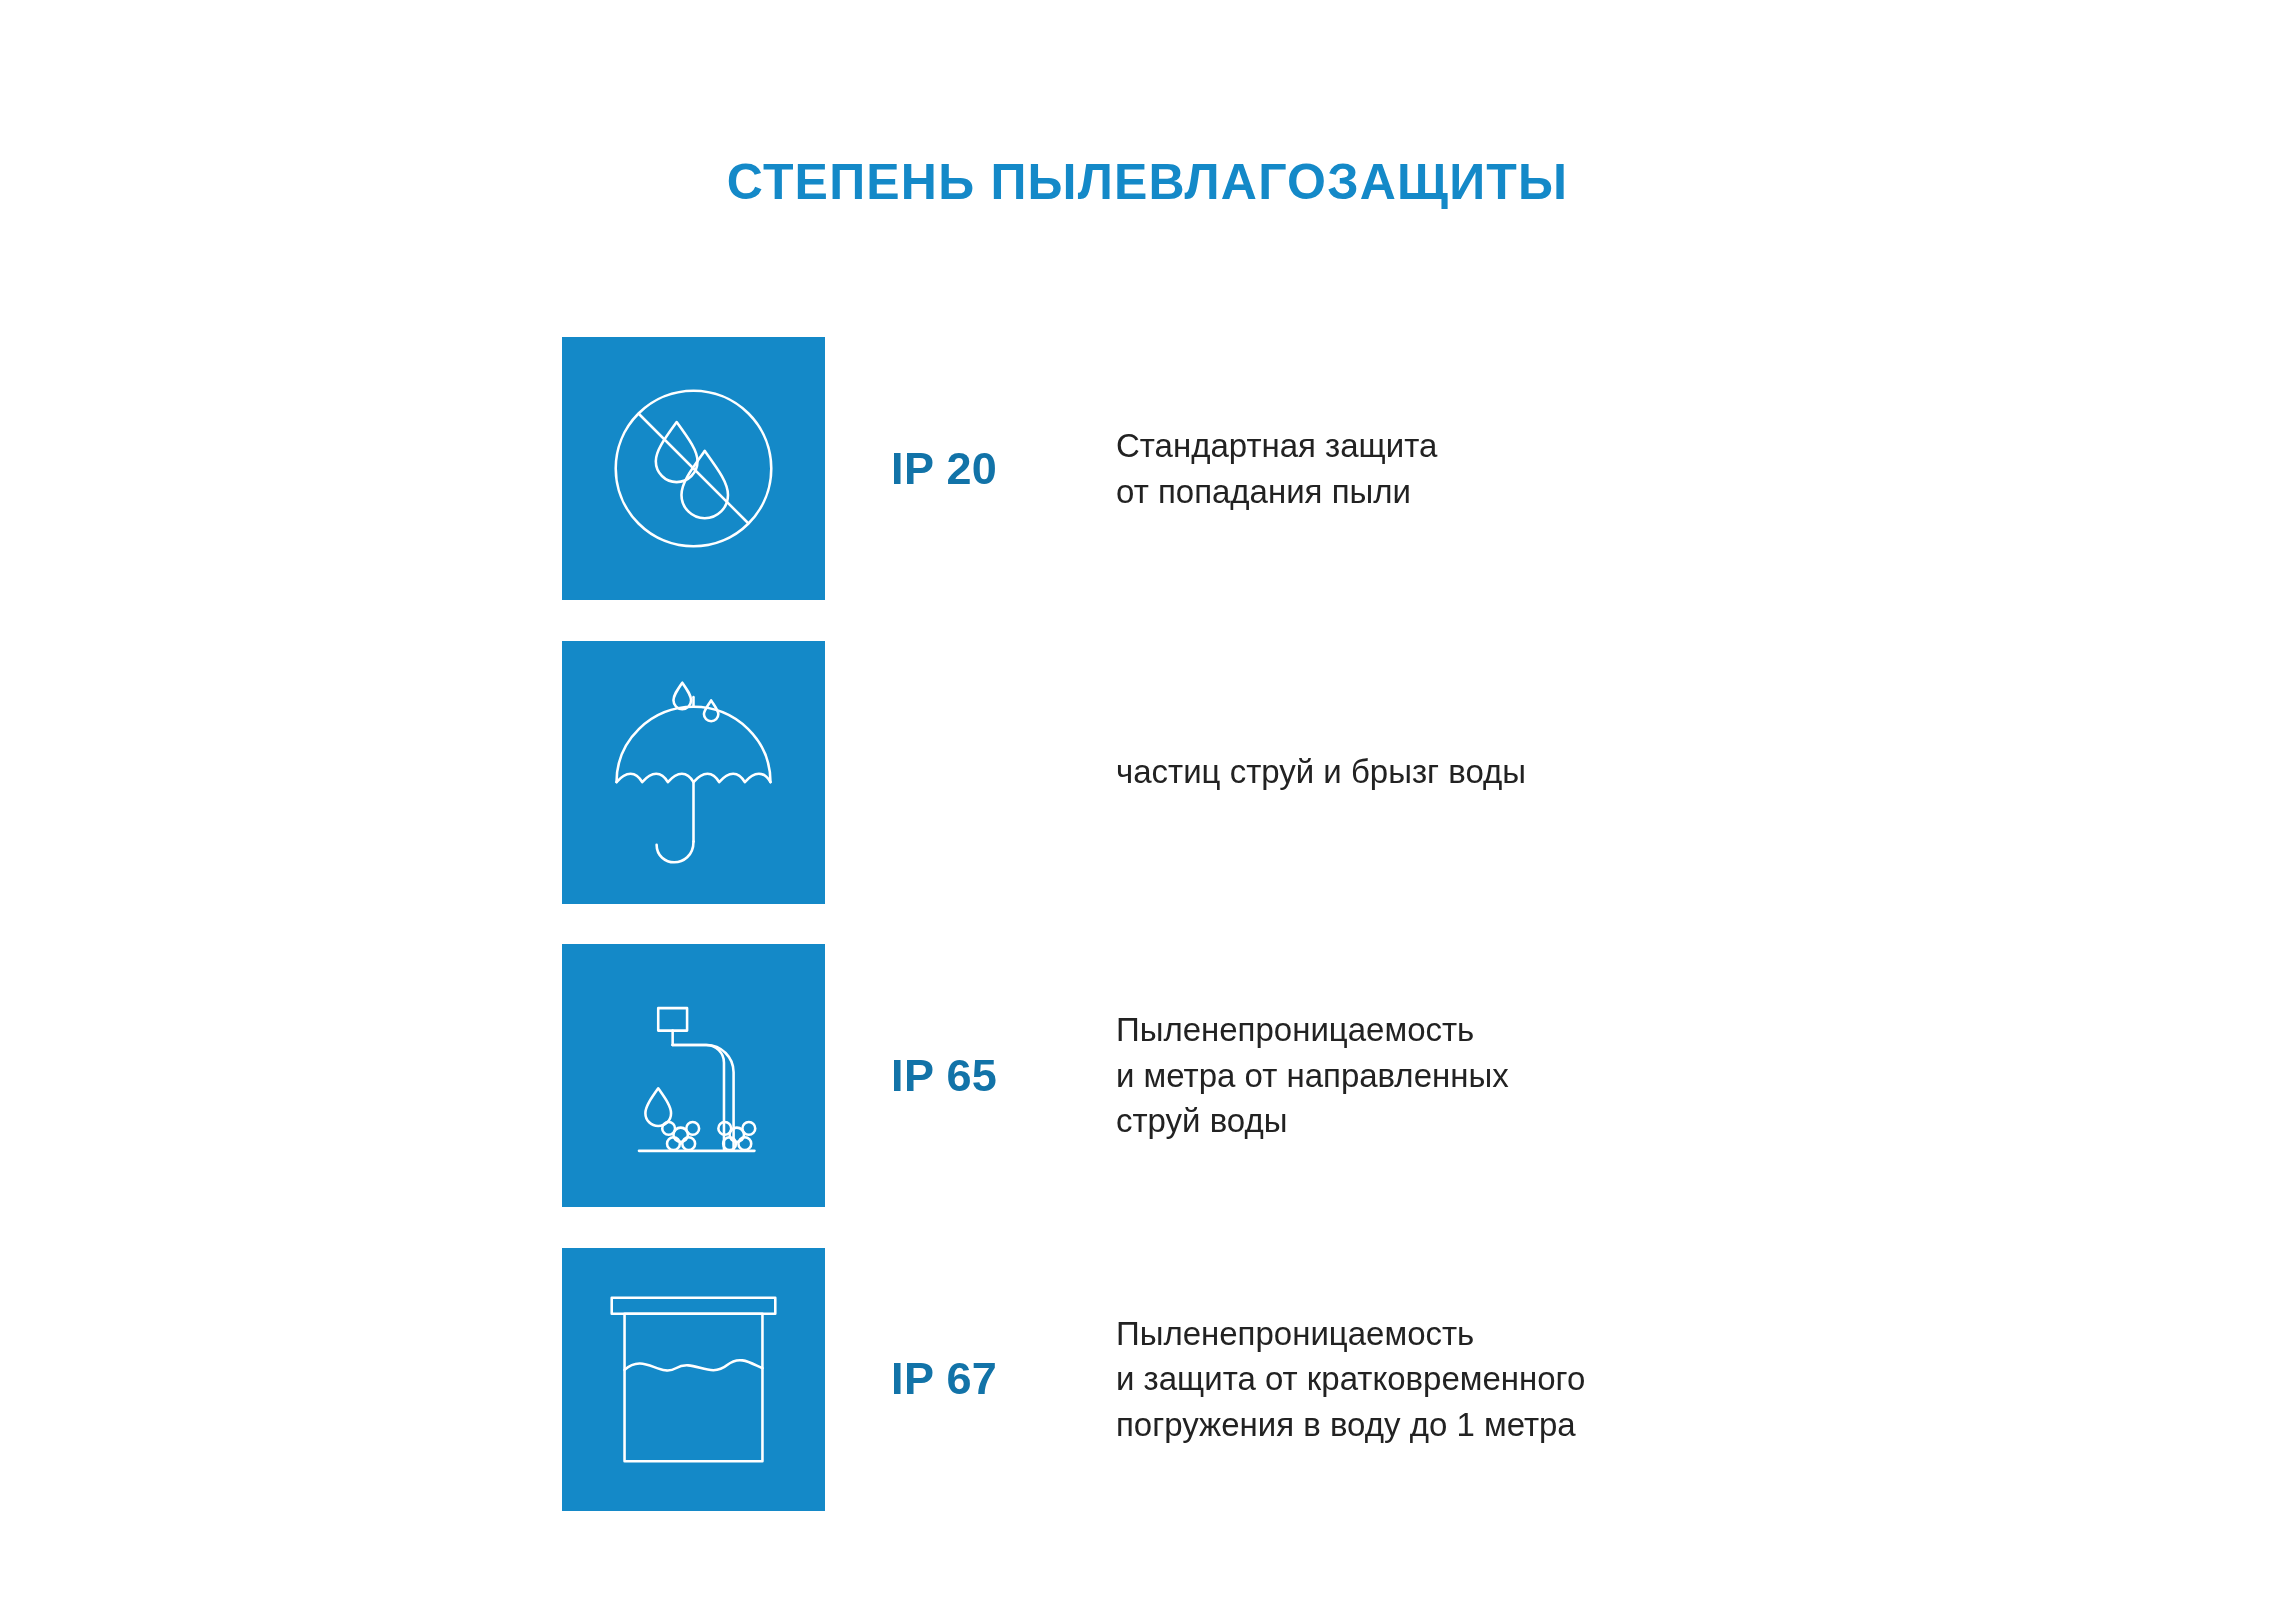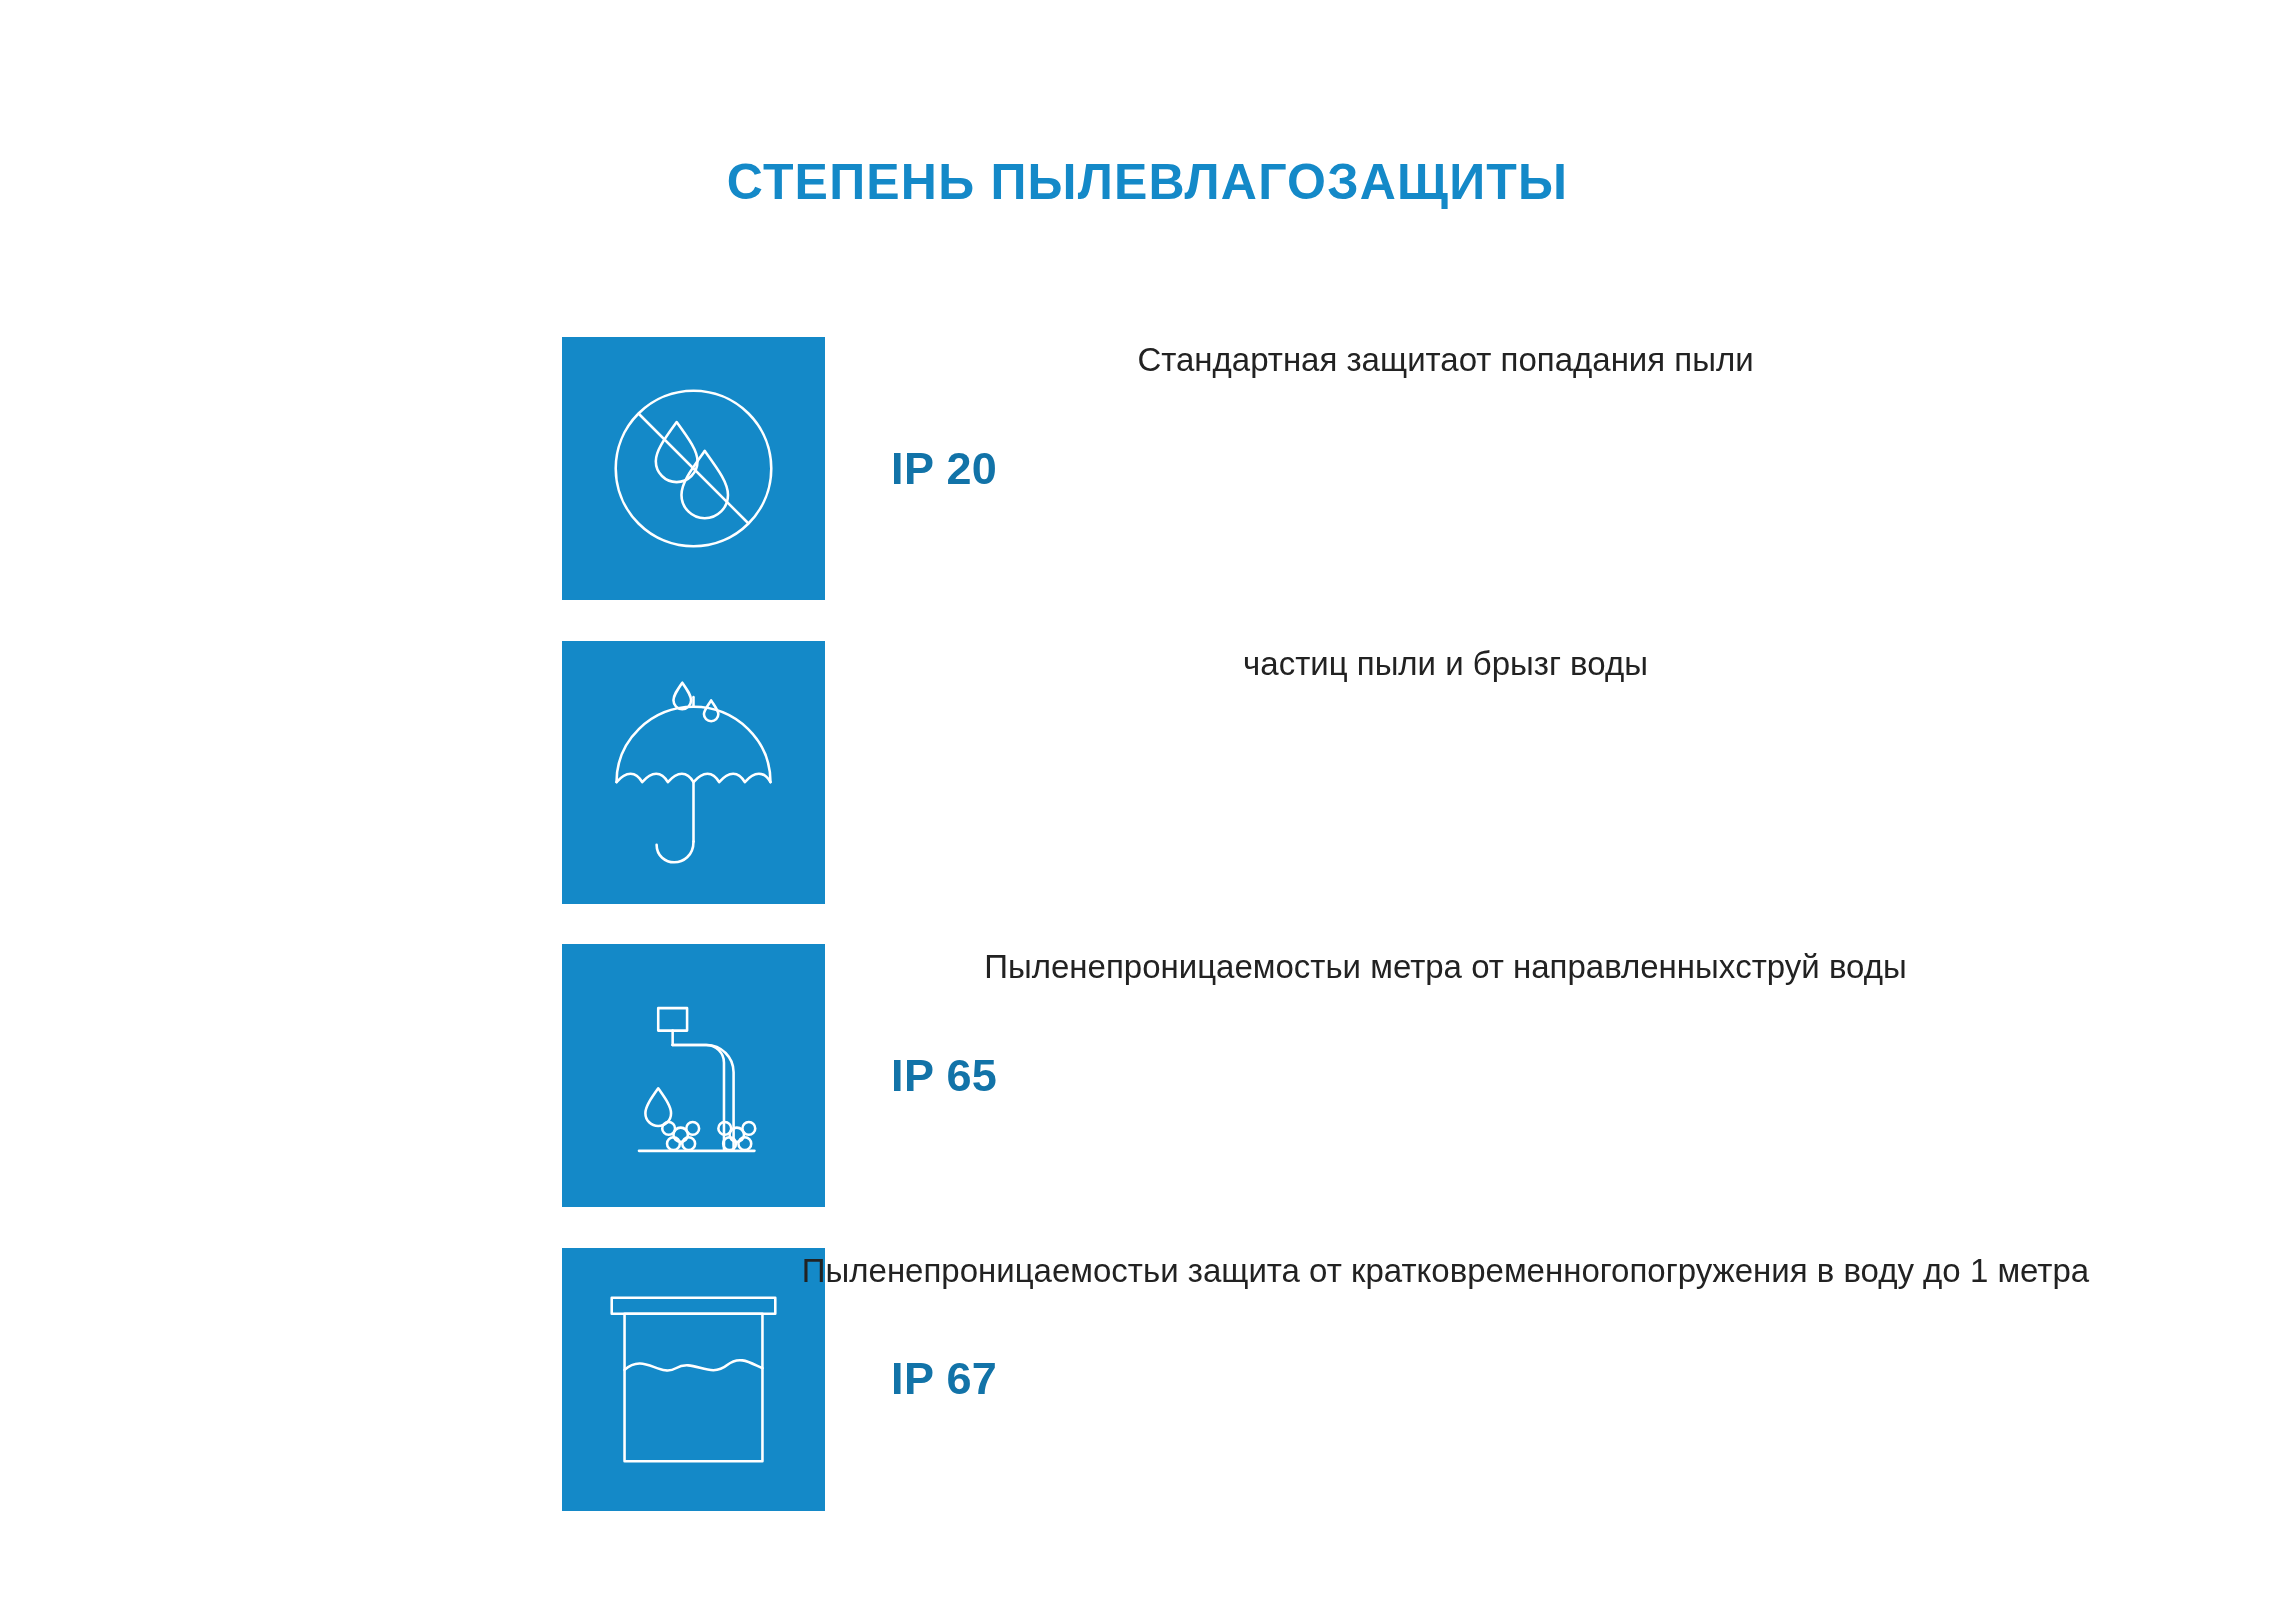--- a/index.html
+++ b/index.html
@@ -70,21 +70,21 @@
     color: #1273a8;
     letter-spacing: 0.4px;
   }
   .desc {
     position: absolute;
     left: 554px;
     top: 0;
     height: 263px;
     width: 659px;
     display: flex;
-    flex-direction: row;
+    flex-direction: column;
     justify-content: center;
     color: #222222;
     font-size: 33px;
     line-height: 1.38;
   }
   .desc .line { white-space: nowrap; }
 </style>
 </head>
 <body>
 
@@ -127,21 +127,21 @@
               <path d="M68 176 c12 -14 24 -14 32 0 12 -14 24 -14 32 0 12 -14 24 -14 32 0 12 -14 24 -14 32 0 12 -14 24 -14 32 0 12 -14 24 -14 32 0"></path>
 
               <line x1="164" y1="176" x2="164" y2="250"></line>
               <path d="M164 250 c0 18 -13 26 -24 26 s-22 -8 -22 -22"></path>
               <line x1="164" y1="82" x2="164" y2="70"></line>
             </g>
           </svg>
         </span>
       </div>
       <div class="desc">
-        <div class="line">частиц пыли и брызг воды</div>
+        <div class="line">частиц струй и брызг воды</div>
       </div>
     </div>
 
     <div class="row">
       <div class="tile">
         <span>
           <svg viewBox="0 0 328 328" xmlns="http://www.w3.org/2000/svg">
             <g fill="none" stroke="#ffffff" stroke-width="3.2" stroke-linecap="round" stroke-linejoin="round">
 
               <path d="M120 80 h36 v28 h-36 z"></path>

